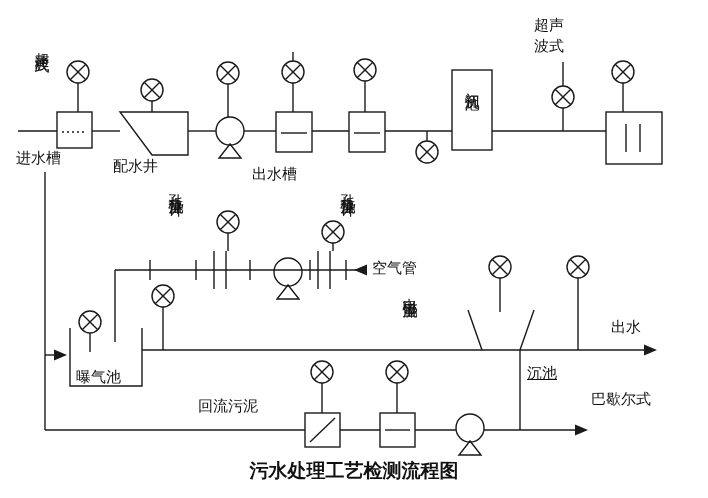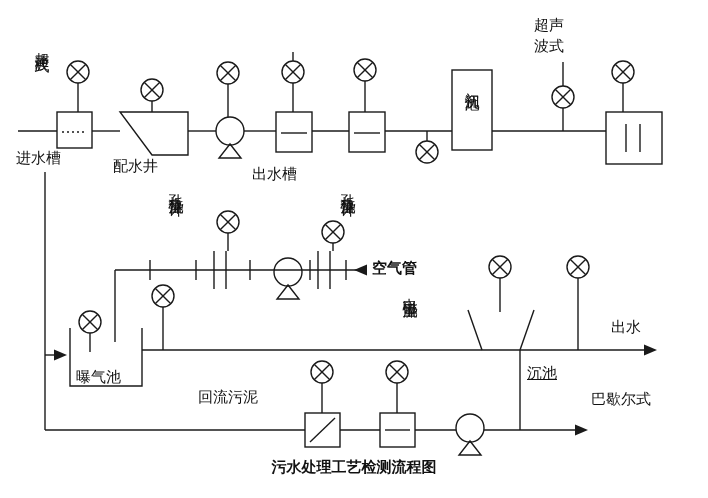--- a/index.html
+++ b/index.html
@@ -12,21 +12,21 @@
     position:absolute; font-size:15px; line-height:19px; color:#111111;
     white-space:nowrap;
   }
   .v {
     writing-mode:vertical-rl; text-orientation:upright;
     letter-spacing:2px; white-space:normal;
   }
   .wrap { white-space:normal; line-height:21px; }
   .title {
     position:absolute; left:0; top:458px; width:100%;
-    text-align:center; font-size:15px; font-weight:600;
+    text-align:center; font-size:19px; font-weight:600;
   }
 </style>
 </head>
 <body>
 
 <div id="stage">
 
   <svg width="708" height="498" viewBox="0 0 708 498" stroke="#1a1a1a" stroke-width="1.4" fill="none">
     <defs>
       <g id="sensor">
@@ -150,22 +150,22 @@
   </svg>
 
   <div class="lbl v" style="left:33px; top:40px;">超声波式</div>
   <div class="lbl" style="left:16px; top:148px;text-align:right;">进水槽</div>
   <div class="lbl" style="left:93px; top:156px;margin-left:20px;">配水井</div>
   <div class="lbl" style="left:252px; top:164px;">出水槽</div>
   <div class="lbl v" style="left:463px; top:80px;">初沉池</div>
   <div class="lbl wrap" style="left:534px; top:14px; width:40px;">超声波式</div>
   <div class="lbl v" style="left:167px; top:182px;">孔板流量计</div>
   <div class="lbl v" style="left:339px; top:182px;">孔板流量计</div>
-  <div class="lbl" style="left:372px; top:258px;font-weight:bold;">空气管</div>
+  <div class="lbl" style="left:372px; top:258px;">空气管</div>
   <div class="lbl v" style="left:401px; top:286px;">电磁流量</div>
   <div class="lbl" style="left:76px; top:367px;text-align:center;">曝气池</div>
-  <div class="lbl" style="left:198px; top:388px;font-family:Liberation Serif, serif;">回流污泥</div>
+  <div class="lbl" style="left:198px; top:396px;">回流污泥</div>
   <div class="lbl" style="left:527px; top:363px;text-decoration:underline;">沉池</div>
   <div class="lbl" style="left:611px; top:317px;">出水</div>
   <div class="lbl" style="left:591px; top:389px;">巴歇尔式</div>
 
   <div class="title">污水处理工艺检测流程图</div>
 </div>
 
 </body></html>

